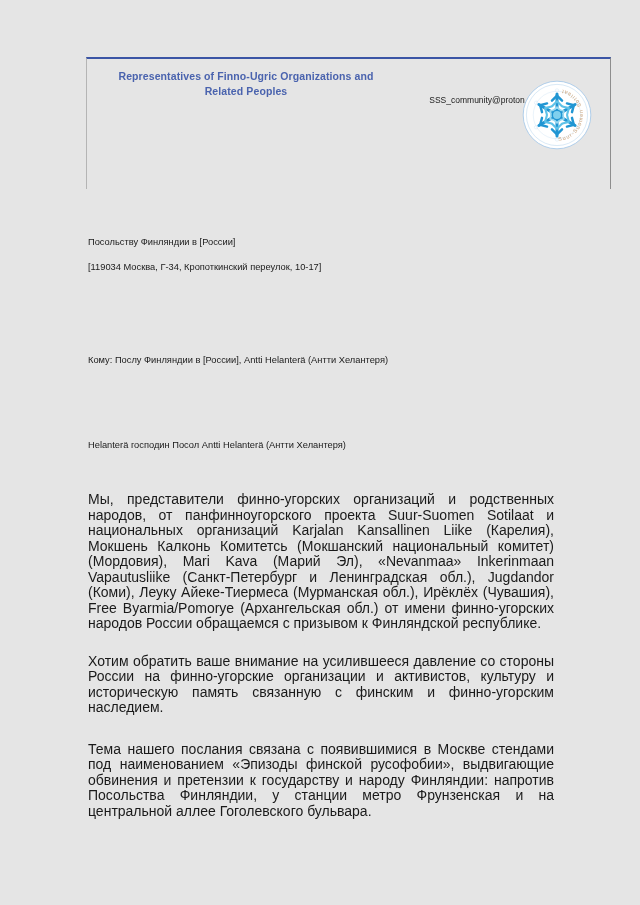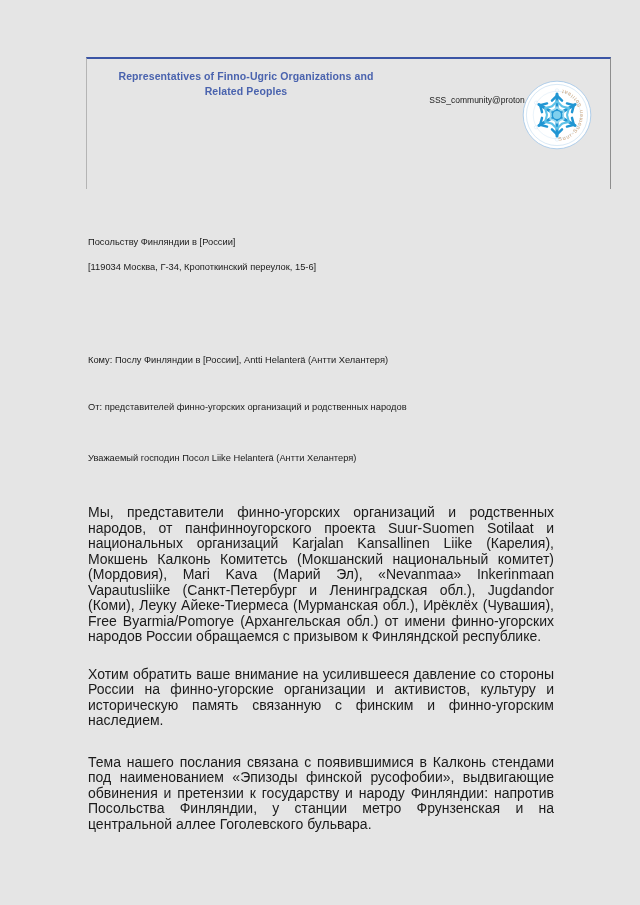--- a/index.html
+++ b/index.html
@@ -151,46 +151,45 @@
       </svg>
     </div>
   </div>
 
   <div class="body-block">
 
     <div class="line">Посольству Финляндии в [России]</div>
 
     <div class="gap-12"></div>
 
-    <div class="line">[119034 Москва, Г-34, Кропоткинский переулок, 15-6]</div>
+    <div class="line">[119034 Москва, Г-34, Кропоткинский переулок, 10-17]</div>
 
     <div class="gap-40"></div>
 
 
     <div class="gap-40"></div>
 
     <div class="line">Кому: Послу Финляндии в [России], Antti Helanterä (Антти Хелантеря)</div>
 
     <div class="gap-34"></div>
 
-    <div class="line">От: представителей финно-угорских организаций и родственных народов</div>
 
     <div class="gap-12"></div>
 
 
     <div class="gap-26"></div>
 
-    <div class="line">Уважаемый господин Посол Liike Helanterä (Антти Хелантеря)</div>
+    <div class="line">Helanterä господин Посол Antti Helanterä (Антти Хелантеря)</div>
 
     <div class="gap-40"></div>
 
     <div class="para">Мы, представители финно-угорских организаций и родственных народов, от панфинноугорского проекта Suur-Suomen Sotilaat и национальных организаций Karjalan Kansallinen Liike (Карелия), Мокшень Калконь Комитетсь (Мокшанский национальный комитет) (Мордовия), Mari Kava (Марий Эл), «Nevanmaa» Inkerinmaan Vapautusliike (Санкт-Петербург и Ленинградская обл.), Jugdandor (Коми), Леуку Айеке-Тиермеса (Мурманская обл.), Ирёклёх (Чувашия), Free Byarmia/Pomorye (Архангельская обл.) от имени финно-угорских народов России обращаемся с призывом к Финляндской республике.</div>
 
     <div class="gap-22"></div>
 
     <div class="para">Хотим обратить ваше внимание на усилившееся давление со стороны России на финно-угорские организации и активистов, культуру и историческую память связанную с финским и финно-угорским наследием.</div>
 
     <div class="gap-26"></div>
 
-    <div class="para">Тема нашего послания связана с появившимися в Калконь стендами под наименованием «Эпизоды финской русофобии», выдвигающие обвинения и претензии к государству и народу Финляндии: напротив Посольства Финляндии, у станции метро Фрунзенская и на центральной аллее Гоголевского бульвара.</div>
+    <div class="para">Тема нашего послания связана с появившимися в Москве стендами под наименованием «Эпизоды финской русофобии», выдвигающие обвинения и претензии к государству и народу Финляндии: напротив Посольства Финляндии, у станции метро Фрунзенская и на центральной аллее Гоголевского бульвара.</div>
 
   </div>
 </div>
 
 </body></html>

